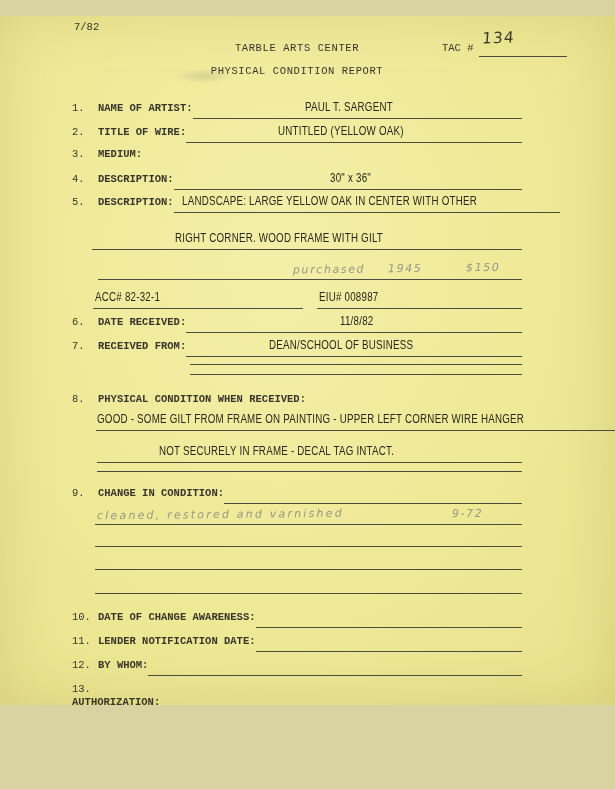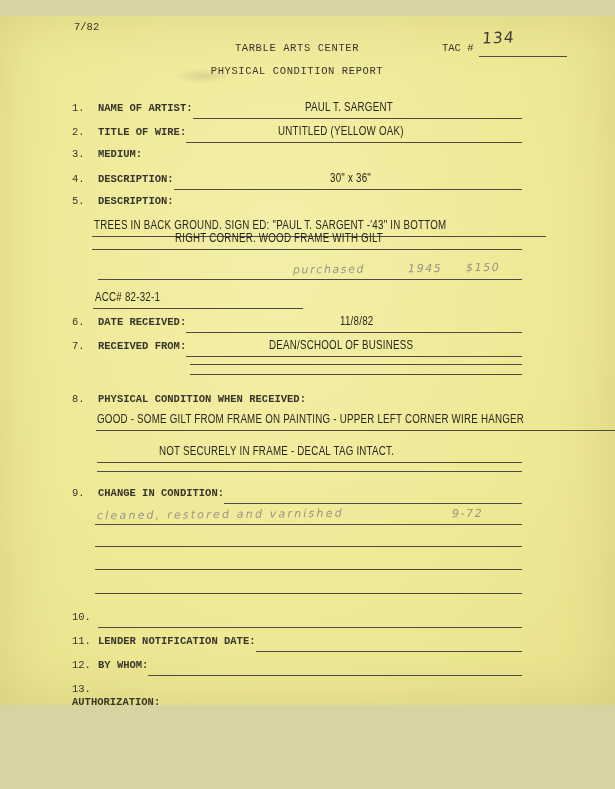--- a/index.html
+++ b/index.html
@@ -125,37 +125,36 @@
 
   <div class="row" style="top:156px;">
     <span class="num">4.</span>
     <span class="lbl">DESCRIPTION:</span>
     <span class="field" style="padding-left:16px;"><span class="val">30" x 36"</span></span>
   </div>
 
   <div class="row" style="top:179px;">
     <span class="num">5.</span>
     <span class="lbl">DESCRIPTION:</span>
-  </div>
-  <div class="row" style="top:203px; left:92px;">
-    <span class="field" style="padding-left:2px;"><span class="val">TREES IN BACK GROUND.  SIGN ED: "PAUL T. SARGENT -'43" IN BOTTOM</span></span>
+    <span class="field"><span class="val">LANDSCAPE:  LARGE YELLOW OAK IN CENTER WITH OTHER</span></span>
   </div>
   <div class="row" style="top:216px; left:92px;">
     <span class="field" style="padding-left:2px;"><span class="val">RIGHT CORNER.  WOOD FRAME WITH GILT</span></span>
   </div>
 
   <div class="ruled" style="top:263px; left:98px;"></div>
   <span class="pencil" style="left:293px; top:247px;">purchased</span>
-  <span class="pencil" style="left:408px; top:246px;text-align:center;">1945</span>
+  <span class="pencil" style="left:388px; top:246px;text-align:center;">1945</span>
   <span class="pencil" style="left:466px; top:245px;">$150</span>
 
   <div class="row" style="top:275px;text-decoration:underline;">
     <span class="spacer" style="width:21px;"></span>
     <span class="seg" style="flex:none; width:208px;"><span class="val">ACC# 82-32-1</span></span>
     <span class="spacer" style="width:14px;"></span>
+    <span class="seg" style="flex:1;"><span class="val">EIU# 008987</span></span>
   </div>
 
   <div class="row" style="top:299px;">
     <span class="num">6.</span>
     <span class="lbl">DATE RECEIVED:</span>
     <span class="field" style="padding-left:14px;"><span class="val">11/8/82</span></span>
   </div>
 
   <div class="row" style="top:323px;">
     <span class="num">7.</span>
@@ -184,20 +183,21 @@
   </div>
   <div class="ruled" style="top:508px; left:95px;"></div>
   <span class="pencil" style="left:97px; top:492px; letter-spacing:2.2px;">cleaned, restored and varnished</span>
   <span class="pencil" style="left:452px; top:491px;">9-72</span>
   <div class="ruled" style="top:530px; left:95px;"></div>
   <div class="ruled" style="top:553px; left:95px;"></div>
   <div class="ruled" style="top:577px; left:95px;"></div>
 
   <div class="row" style="top:595px;">
     <span class="num">10.</span>
+    <span class="lbl">DATE OF CHANGE AWARENESS:</span>
     <span class="field"></span>
   </div>
 
   <div class="row" style="top:619px;">
     <span class="num">11.</span>
     <span class="lbl">LENDER NOTIFICATION DATE:</span>
     <span class="field"></span>
   </div>
 
   <div class="row" style="top:643px;">

